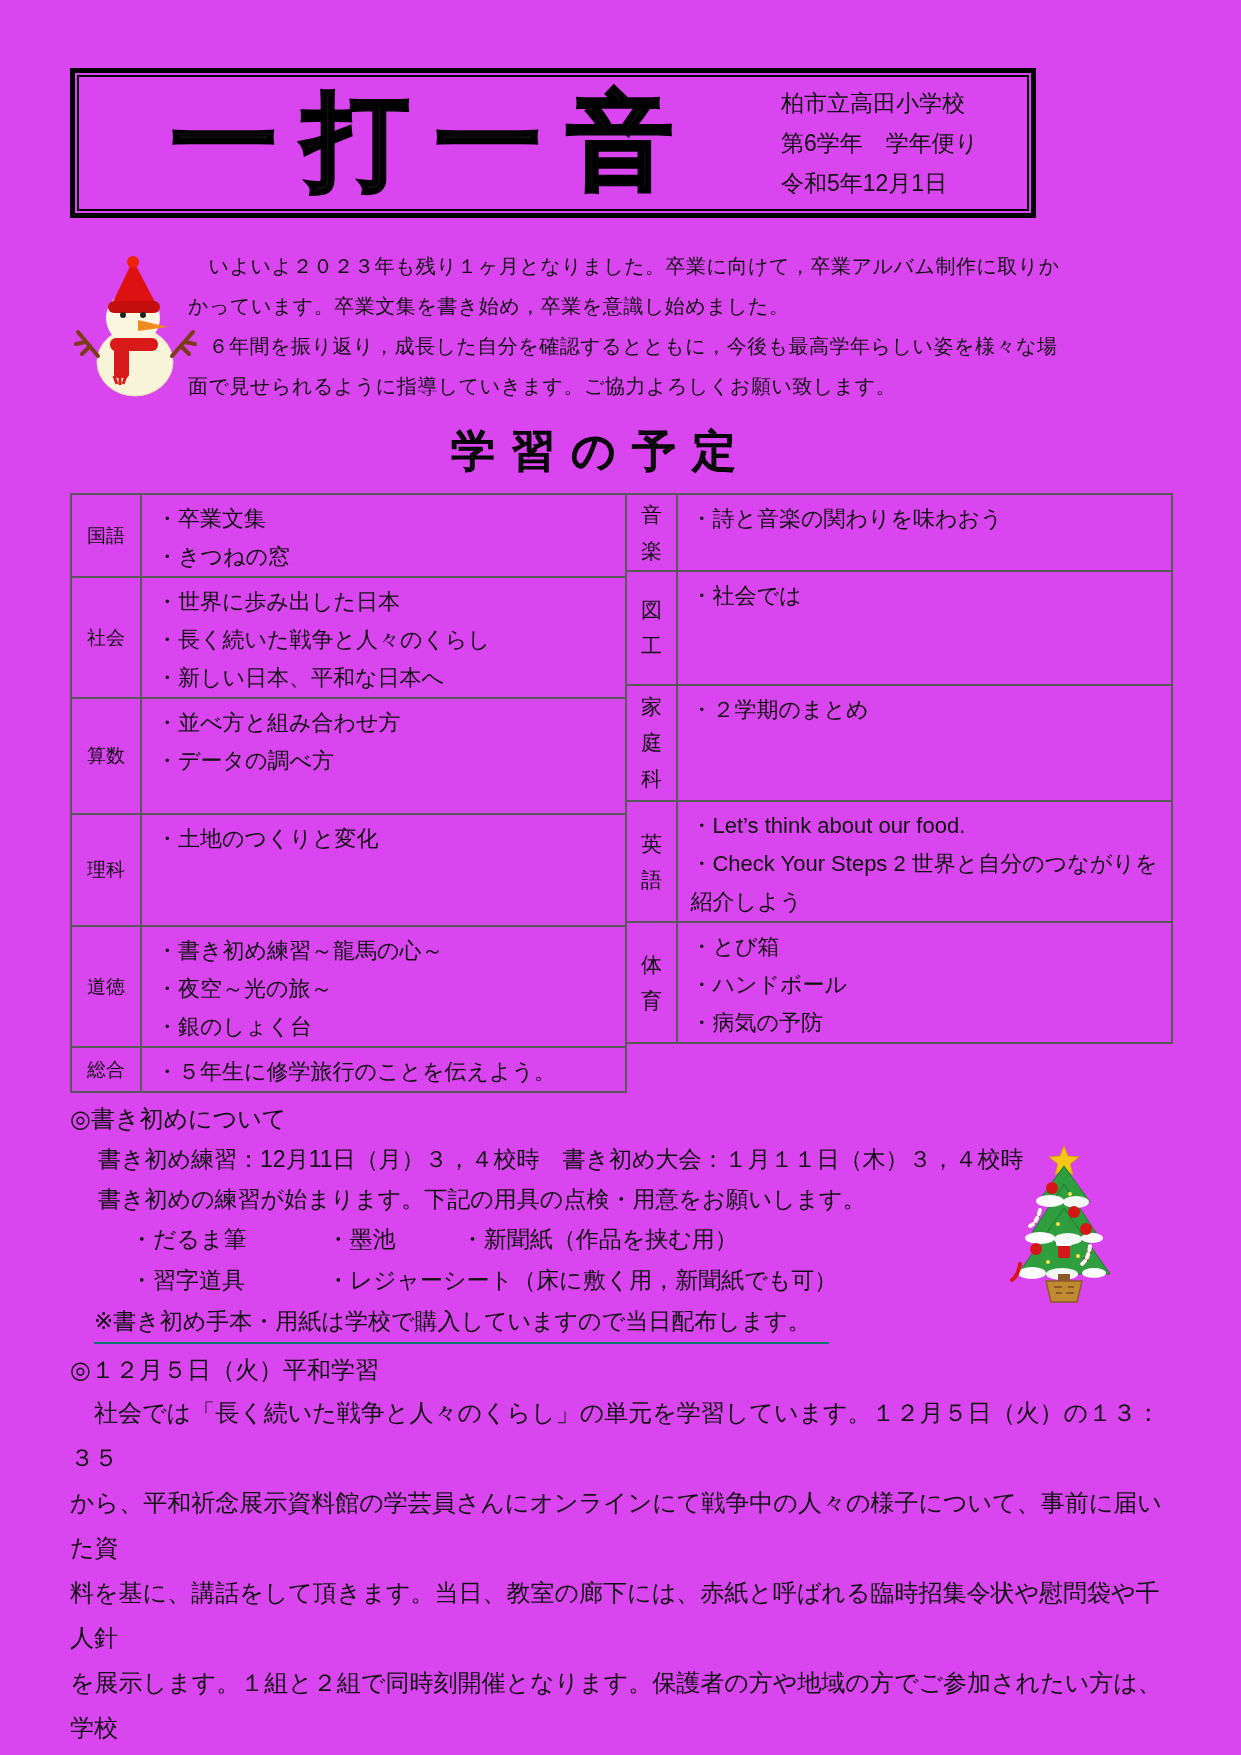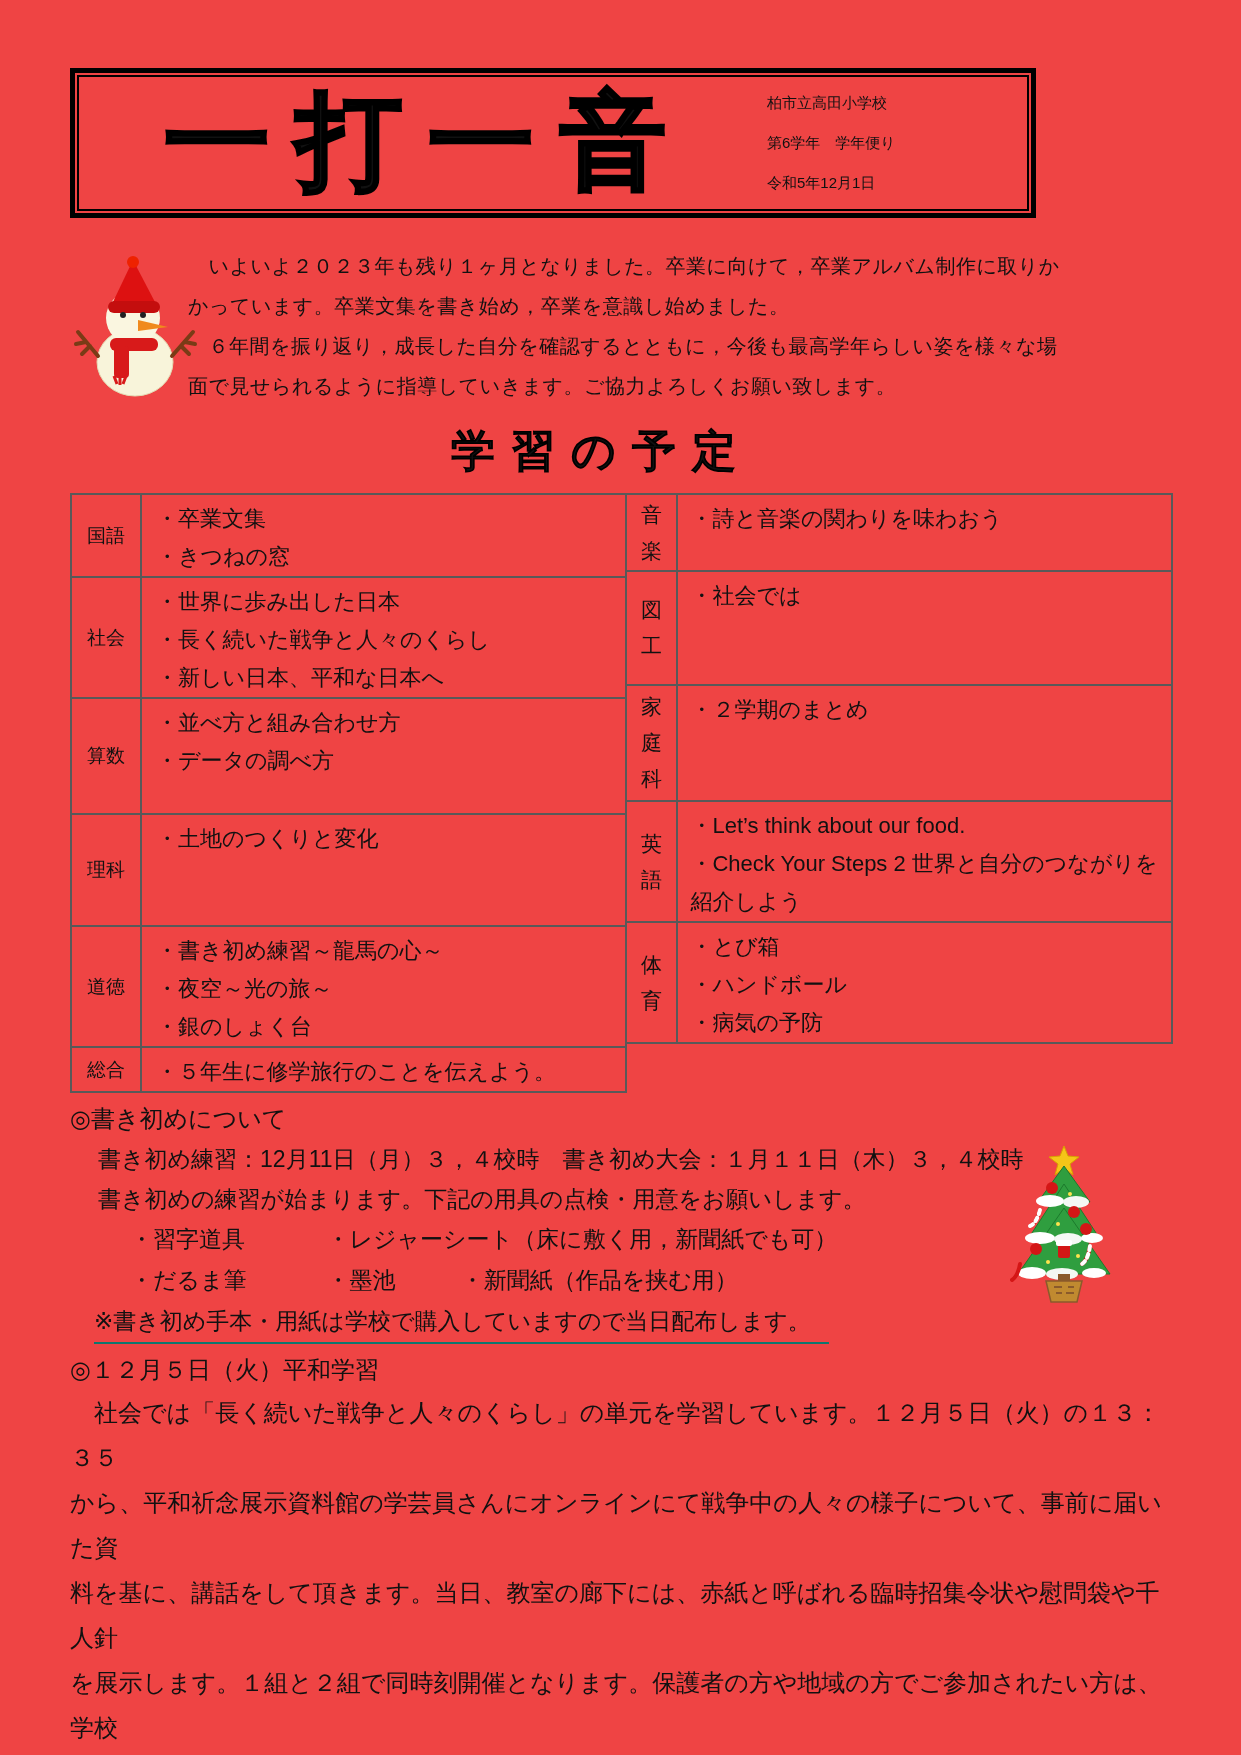--- a/index.html
+++ b/index.html
@@ -1,20 +1,20 @@
 <!DOCTYPE html>
 <html lang="ja"><head>
 <meta charset="utf-8">
 <style>
   html,body{margin:0;padding:0;background:#e8e8e8;}
   .page{
     position:relative;
     width:1241px;height:1755px;
     margin:0 auto;
-    background:#ef4444;
+    background:#d946ef;
     box-sizing:border-box;
     padding:68px 68px 0 70px;
     font-family:"Liberation Sans","DejaVu Sans",sans-serif;
     color:#111;
     overflow:hidden;
   }
   
   .header-box-outer{
     width:966px;box-sizing:border-box;
     border:5px solid #000;
@@ -32,24 +32,23 @@
     font-weight:900;
     font-size:106px;
     line-height:1;
     letter-spacing:26px;
     white-space:nowrap;
     padding-left:10px;
     -webkit-text-stroke:3px #000;
   }
   .header-info{
     width:246px;
-    font-size:15px;
+    font-size:23px;
     line-height:40px;
     white-space:nowrap;
-    padding-right:14px;
   }
   
   .snowman{position:absolute;left:72px;top:256px;}
   .intro{
     margin:28px 0 0 118px;
     font-size:20px;
     line-height:40px;
     white-space:pre-line;
     letter-spacing:0.5px;
   }
@@ -217,27 +216,27 @@
 ・病気の予防</td>
           </tr>
         </tbody>
     </table>
   </div>
 
   <div class="sec-heading">◎書き初めについて</div>
   <div class="shodo-line">書き初め練習：12月11日（月）３，４校時　書き初め大会：１月１１日（木）３，４校時</div>
   <div class="shodo-line">書き初めの練習が始まります。下記の用具の点検・用意をお願いします。</div>
   <div class="tool-row">
-    <span class="tool-col1">・習字道具</span>
-    <span>・レジャーシート（床に敷く用，新聞紙でも可）</span>
-  </div>
-  <div class="tool-row">
     <span class="tool-col1">・だるま筆</span>
     <span class="tool-col2">・墨池</span>
     <span>・新聞紙（作品を挟む用）</span>
+  </div>
+  <div class="tool-row">
+    <span class="tool-col1">・習字道具</span>
+    <span>・レジャーシート（床に敷く用，新聞紙でも可）</span>
   </div>
   <div>
     <span class="note-underline">※書き初め手本・用紙は学校で購入していますので当日配布します。</span>
   </div>
 
   <div class="christmas-tree">
     <svg width="108" height="158" viewBox="0 0 108 158">
       <polygon points="54,0 58,10 69,11 60,18 63,29 54,22 45,29 48,18 39,11 50,10" fill="#f5c518" stroke="#d8a200" stroke-width="1"></polygon>
       <polygon points="54,20 28,56 80,56" fill="#2f9e3f" stroke="#1c7a2c" stroke-width="1"></polygon>
       <polygon points="54,38 18,93 90,93" fill="#2f9e3f" stroke="#1c7a2c" stroke-width="1"></polygon>

